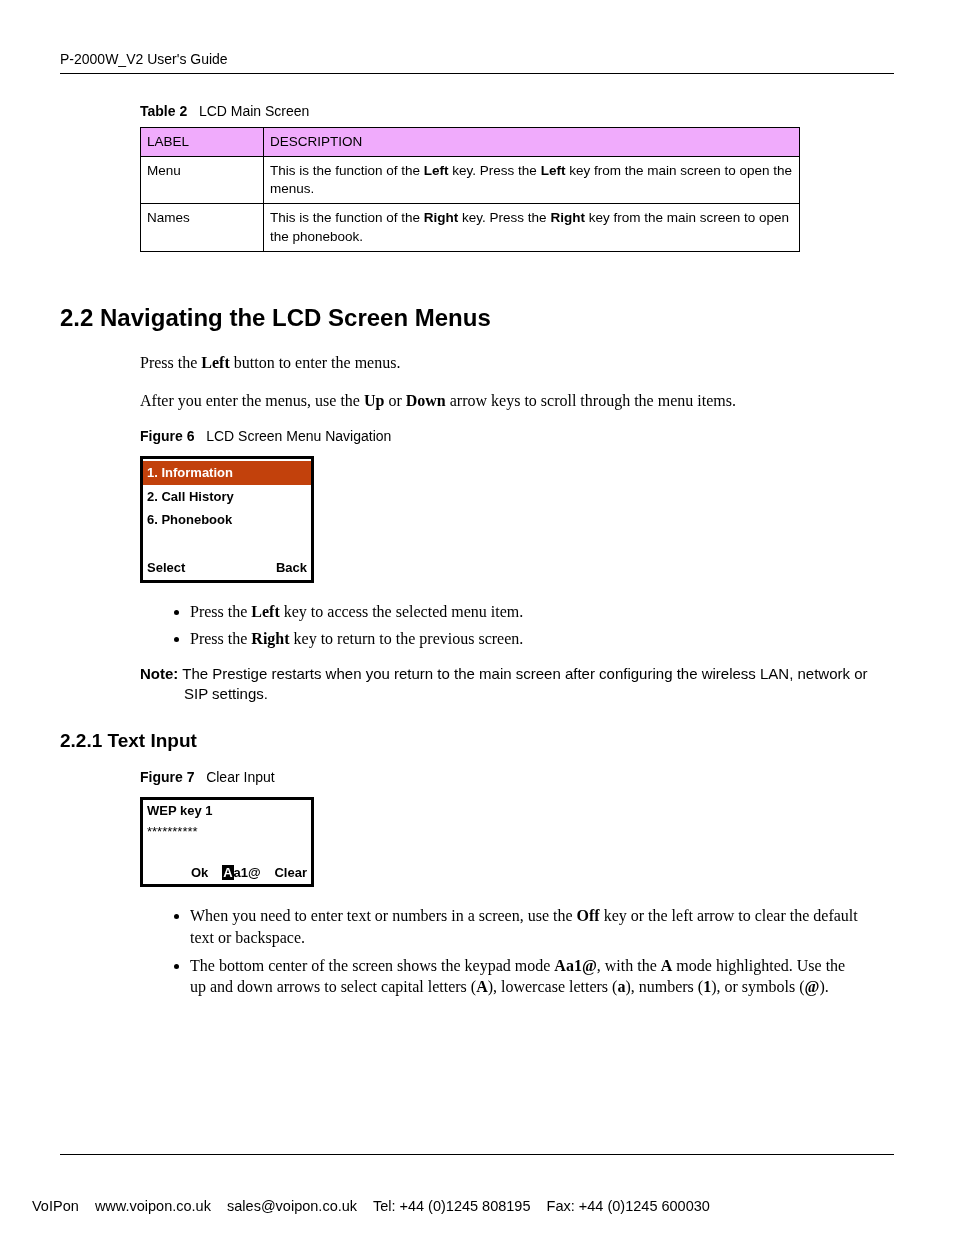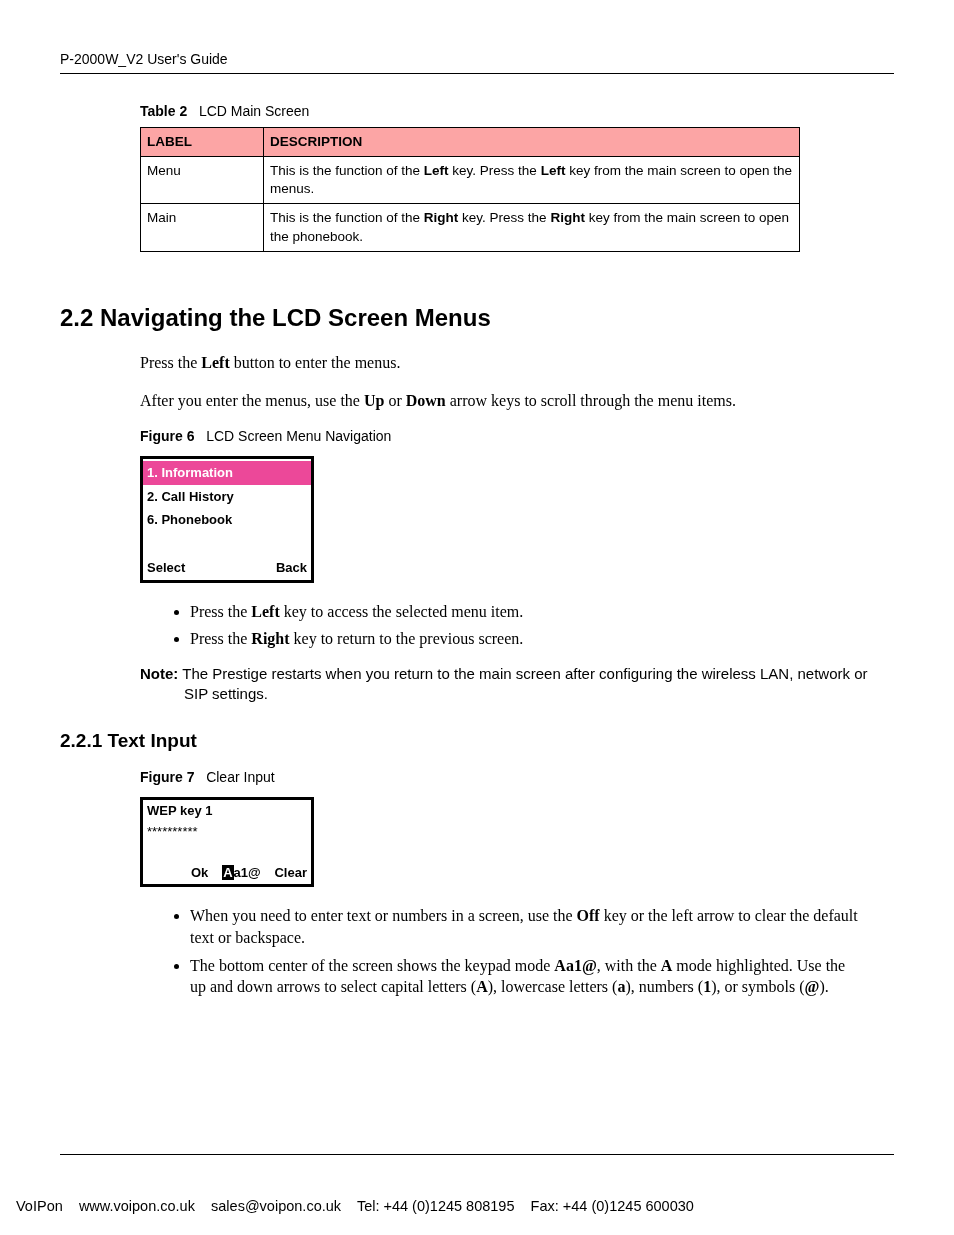--- a/index.html
+++ b/index.html
@@ -42,22 +42,22 @@
     font-family: Arial, Helvetica, sans-serif;
     font-size: 13.5px;
   }
   table.lcd th, table.lcd td {
     border: 1px solid #000;
     padding: 5px 6px;
     text-align: left;
     vertical-align: top;
   }
   table.lcd th {
-    background: #fca5a5;
-    font-weight: bold;
+    background: #f0abfc;
+    font-weight: normal;
   }
   table.lcd th:first-child, table.lcd td:first-child {
     width: 110px;
   }
   h2.section {
     font-family: Arial, Helvetica, sans-serif;
     font-size: 24px;
     font-weight: bold;
     margin: 50px 0 18px 0;
   }
@@ -78,21 +78,21 @@
     width: 168px;
     border: 3px solid #000;
     font-family: Arial, Helvetica, sans-serif;
     font-size: 13px;
     font-weight: bold;
   }
   .lcd-fig .row {
     padding: 3px 4px;
   }
   .lcd-fig .inv {
-    background: #ec4899;
+    background: #c2410c;
     color: #fff;
     border-top: 2px solid #fff;
   }
   .lcd-fig .blank { height: 18px; }
   .lcd-fig .bottom {
     display: flex;
     justify-content: space-between;
     padding: 3px 4px;
   }
   .lcd-fig2 {
@@ -154,21 +154,21 @@
     left: 60px;
     right: 60px;
     bottom: 55px;
     font-family: Arial, Helvetica, sans-serif;
     font-size: 14px;
     display: flex;
     justify-content: space-between;
   }
   .voip-line {
     position: absolute;
-    left: 16px;
+    left: 32px;
     right: 30px;
     bottom: 18px;
     font-family: Arial, Helvetica, sans-serif;
     font-size: 14.5px;
     white-space: pre;
   }
   b, .bold { font-weight: bold; }
 </style>
 </head>
 <body>
@@ -188,21 +188,21 @@
       <th>LABEL</th>
       <th>DESCRIPTION</th>
     </tr>
     <tr>
       <td>Menu</td>
       <td>
         <span>This is the function of the </span><b>Left</b><span> key. Press the </span><b>Left</b><span> key from the main screen to open the menus.</span>
       </td>
     </tr>
     <tr>
-      <td>Main</td>
+      <td>Names</td>
       <td>
         <span>This is the function of the </span><b>Right</b><span> key. Press the </span><b>Right</b><span> key from the main screen to open the phonebook.</span>
       </td>
     </tr>
   </tbody>
     </table>
 
   <h2 class="section">2.2  Navigating the LCD Screen Menus</h2>
 
   <p class="body-para">

